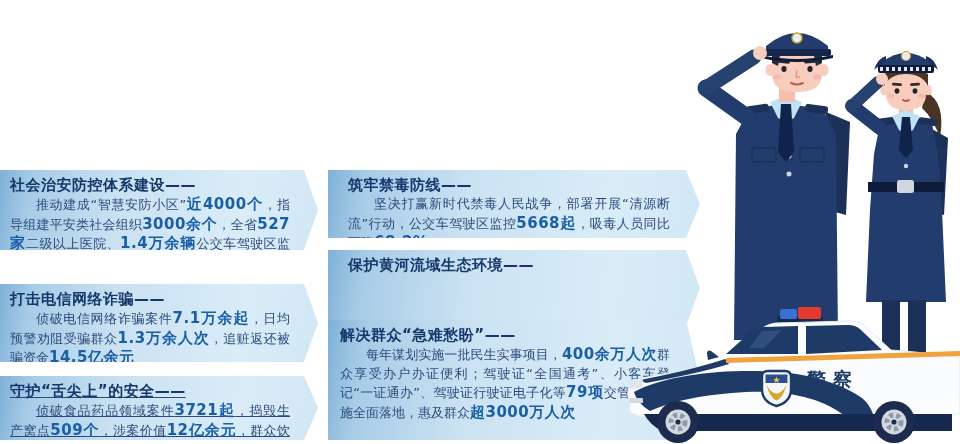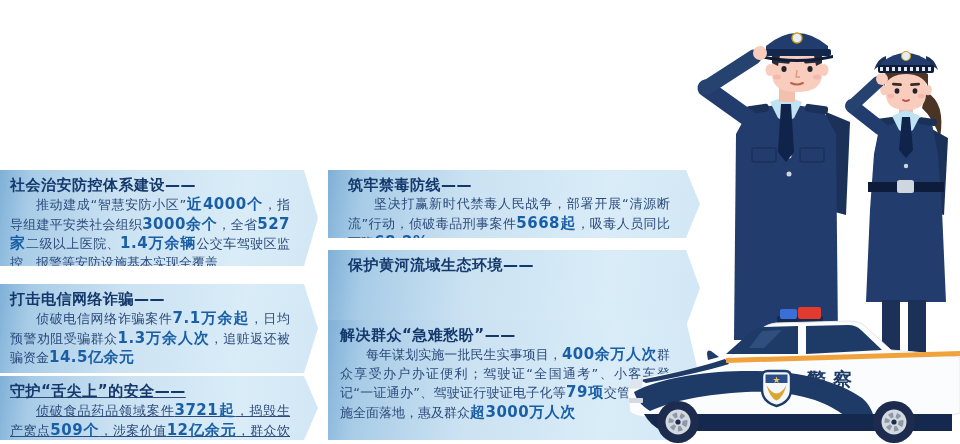--- a/index.html
+++ b/index.html
@@ -27,38 +27,38 @@
     color:#1a5fa6;font-weight:bold;font-size:15px;line-height:18.5px;letter-spacing:.5px;
   }
   .illu{position:absolute;left:0;top:0;width:960px;height:444px;z-index:5;pointer-events:none;}
 </style>
 </head>
 <body>
 
 <div class="canvas">
 
   <div class="col-left">
-    <section class="block" style="top:170px;height:96px;">
+    <section class="block" style="top:170px;height:80px;">
       <h3 class="block-title">社会治安防控体系建设——</h3>
       <p class="block-body"><span>推动建成“智慧安防小区”</span><span class="num">近4000个</span><span>，指导组建平安类社会组织</span><span class="num">3000余个</span><span>，全省</span><span class="num">527家</span><span>二级以上医院、</span><span class="num">1.4万余辆</span><span>公交车驾驶区监控、报警等安防设施基本实现全覆盖</span></p>
     </section>
-    <section class="block" style="top:284px;height:89px;">
+    <section class="block" style="top:284px;height:78px;">
       <h3 class="block-title">打击电信网络诈骗——</h3>
       <p class="block-body"><span>侦破电信网络诈骗案件</span><span class="num">7.1万余起</span><span>，日均预警劝阻受骗群众</span><span class="num">1.3万余人次</span><span>，追赃返还被骗资金</span><span class="num">14.5亿余元</span></p>
     </section>
     <section class="block" style="top:376px;height:64px;text-decoration:underline;">
       <h3 class="block-title">守护“舌尖上”的安全——</h3>
       <p class="block-body"><span>侦破食品药品领域案件</span><span class="num">3721起</span><span>，捣毁生产窝点</span><span class="num">509个</span><span>，涉案价值</span><span class="num">12亿余元</span><span>，群众饮食用药更加放心</span></p>
     </section>
   </div>
 
   <div class="col-mid">
     <section class="block" style="top:170px;height:68px;">
       <h3 class="block-title">筑牢禁毒防线——</h3>
-      <p class="block-body"><span>坚决打赢新时代禁毒人民战争，部署开展“清源断流”行动，侦破毒品刑事案件</span><span class="num">5668起</span><span>，吸毒人员同比下降</span><span class="num">68.2%</span></p>
+      <p class="block-body"><span>坚决打赢新时代禁毒人民战争，部署开展“清源断流”行动，公交车驾驶区监控</span><span class="num">5668起</span><span>，吸毒人员同比下降</span><span class="num">68.2%</span></p>
     </section>
     <section class="block" style="top:250px;height:76px;">
       <h3 class="block-title">保护黄河流域生态环境——</h3>
     </section>
     <section class="block" style="top:320px;height:120px;padding-left:12px;">
       <h3 class="block-title">解决群众“急难愁盼”——</h3>
       <p class="block-body"><span>每年谋划实施一批民生实事项目，</span><span class="num">400余万人次</span><span>群众享受办户办证便利；驾驶证“全国通考”、小客车登记“一证通办”、驾驶证行驶证电子化等</span><span class="num">79项</span><span>交管便民措施全面落地，惠及群众</span><span class="num">超3000万人次</span></p>
     </section>
   </div>
 

